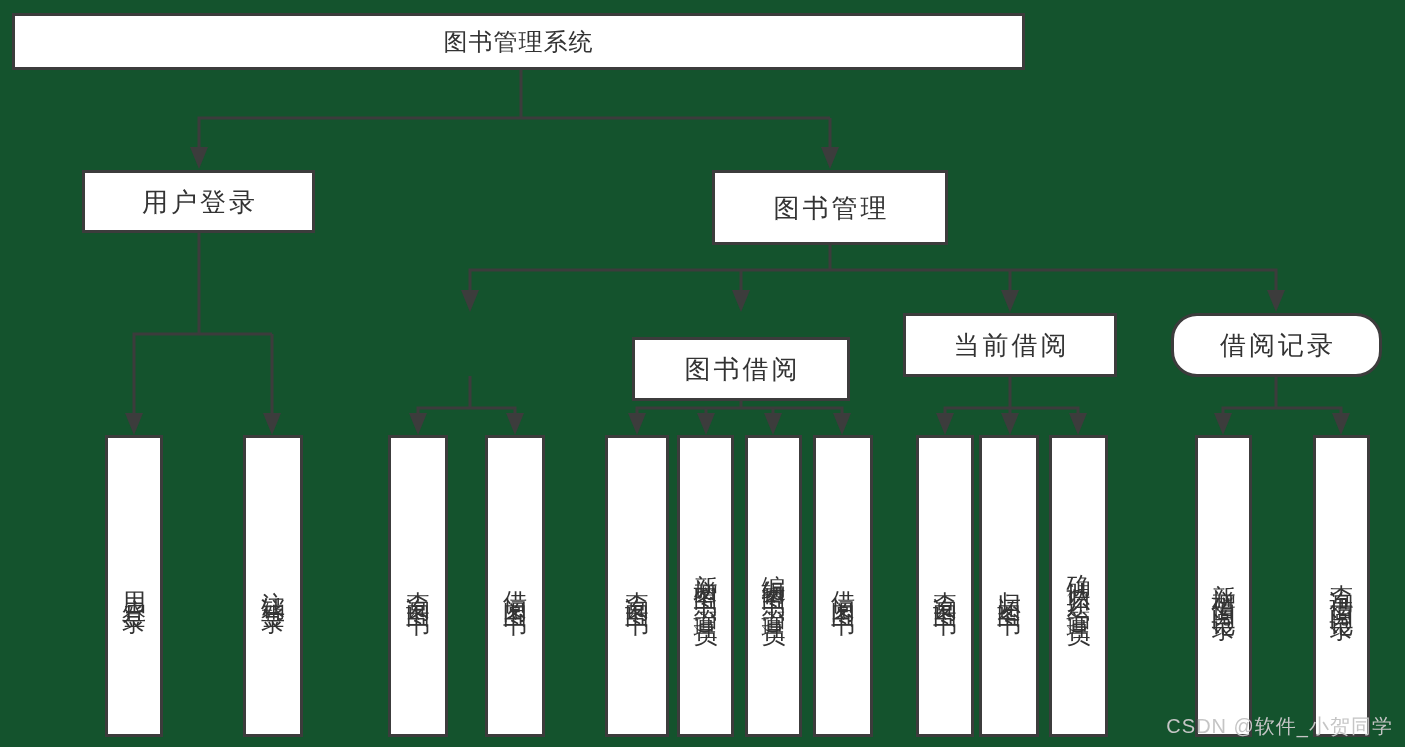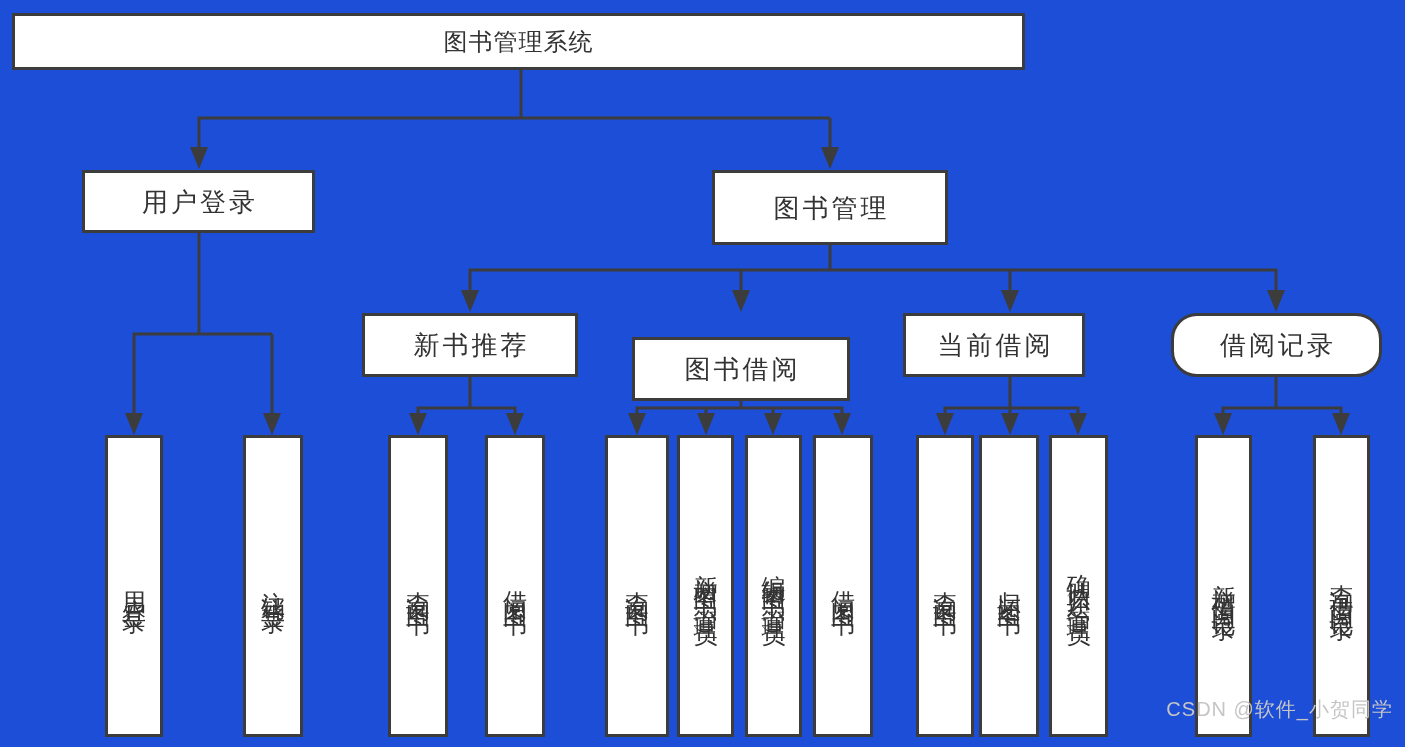--- a/index.html
+++ b/index.html
@@ -1,20 +1,20 @@
 <!DOCTYPE html>
 <html><head>
 <meta charset="utf-8">
 <style>
   html, body { margin: 0; padding: 0; background: #ffffff; }
   .canvas {
     position: relative;
     width: 1405px;
     height: 747px;
-    background: #1d4ed8;
+    background: #14532d;
     font-family: "Liberation Sans", sans-serif;
     overflow: hidden;
   }
   svg.connectors {
     position: absolute;
     left: 0; top: 0;
     width: 1405px; height: 747px;
     z-index: 1;
   }
   .node {
@@ -44,21 +44,21 @@
   .v-label {
     writing-mode: vertical-rl;
     text-orientation: mixed;
     font-size: 24px;
     letter-spacing: 7px;
     line-height: 1;
   }
   .watermark {
     position: absolute;
     right: 12px;
-    bottom: 24px;
+    bottom: 7px;
     font-size: 20px;
     letter-spacing: 1px;
     color: #c5c5c5;
     z-index: 3;
     white-space: nowrap;
   }
 </style>
 </head>
 <body>
 
@@ -108,27 +108,24 @@
     <span class="root-label">图书管理系统</span>
   </div>
 
   <div class="node" style="left:82px; top:170px; width:233px; height:63px;">
     <span class="h-label">用户登录</span>
   </div>
   <div class="node" style="left:712px; top:170px; width:236px; height:75px;">
     <span class="h-label">图书管理</span>
   </div>
 
-  <div class="node" style="left:362px; top:313px; width:216px; height:64px;">
-    <span class="h-label">新书推荐</span>
-  </div>
   <div class="node" style="left:632px; top:313px; width:218px; height:64px;margin-top:24px;">
     <span class="h-label">图书借阅</span>
   </div>
-  <div class="node" style="left:903px; top:313px; width:182px; height:64px;">
+  <div class="node" style="left:903px; top:313px; width:214px; height:64px;">
     <span class="h-label">当前借阅</span>
   </div>
   <div class="node" style="left:1171px; top:313px; width:211px; height:64px;border-radius:26px;">
     <span class="h-label">借阅记录</span>
   </div>
 
   <div class="node" style="left:105px; top:435px; width:58px; height:302px;">
     <span class="v-label">用户登录</span>
   </div>
   <div class="node" style="left:243px; top:435px; width:60px; height:302px;">

